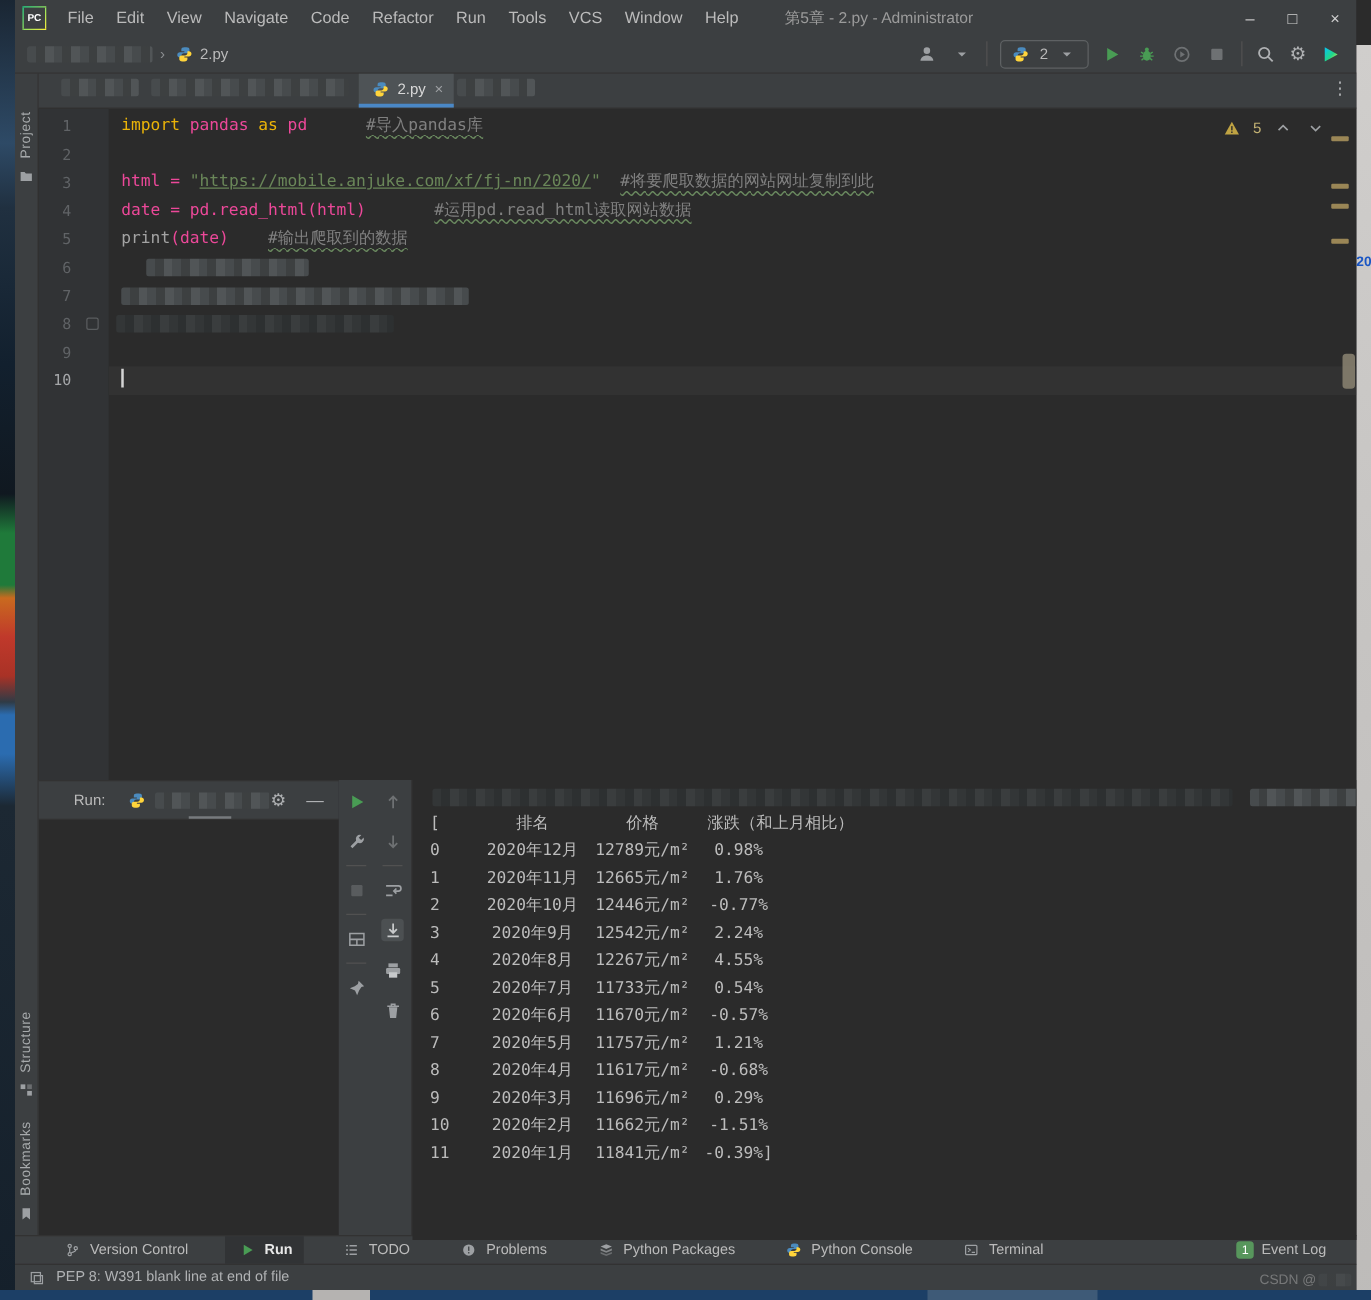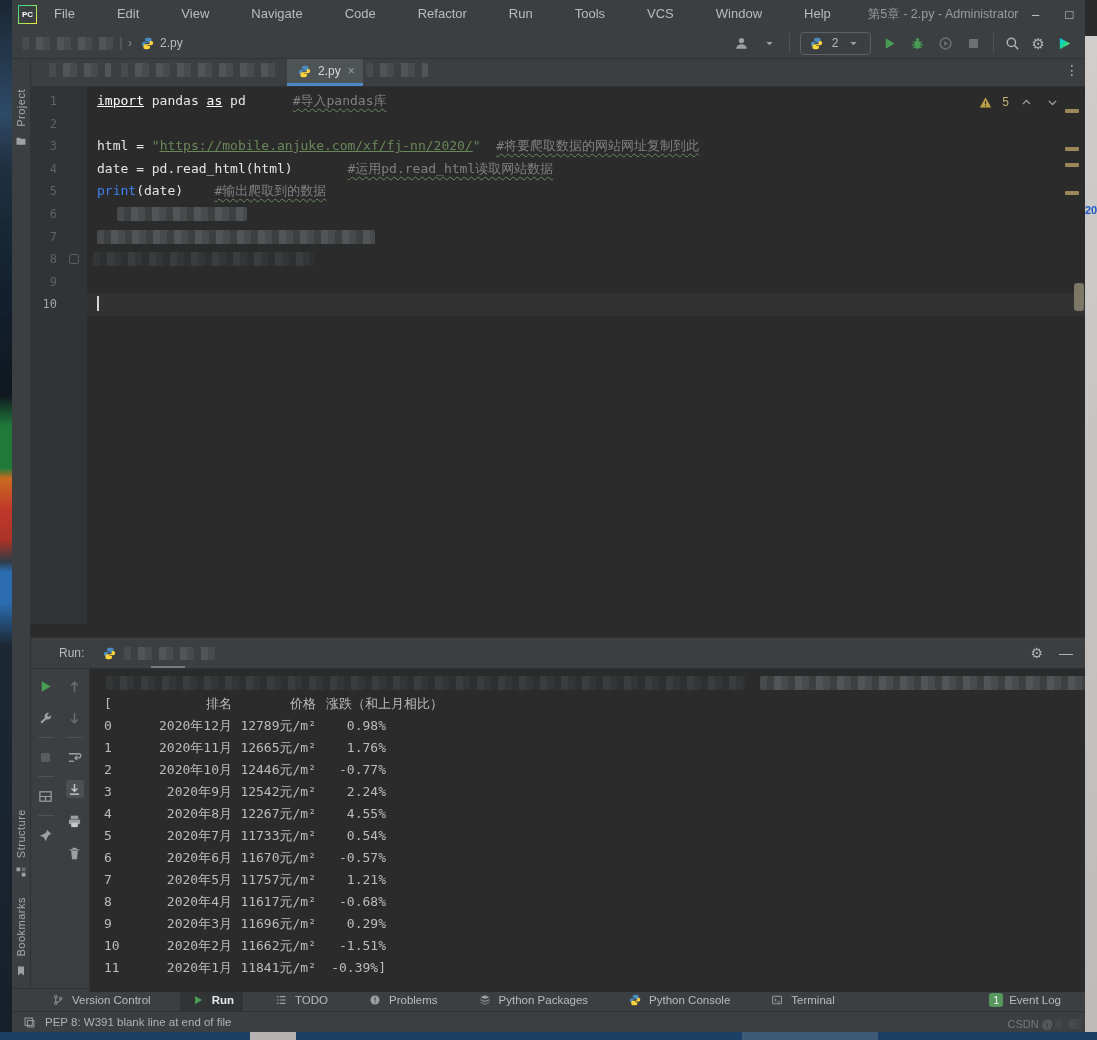--- a/index.html
+++ b/index.html
@@ -20,21 +20,21 @@
 
   
   .ide{position:absolute;left:12px;top:0;width:1073px;height:1032px;background:#3c3f41;
        display:flex;flex-direction:column;}
 
   
   .titlebar{height:28px;display:flex;align-items:center;flex:none;}
   .appicon{width:17px;height:17px;margin:0 8px 0 6px;border:1px solid;border-image:linear-gradient(135deg,#21d789,#fcee39) 1;
     color:#fff;font-size:8px;font-weight:bold;display:flex;align-items:center;justify-content:center;
     flex:none;letter-spacing:0;}
-  .menubar{display:flex;align-items:flex-end;height:100%;gap:24px;}
+  .menubar{display:flex;align-items:flex-end;height:100%;}
   .menu-item{padding:0 9px;font-size:13px;color:#bbbbbb;line-height:28px;}
   .win-title{margin-left:28px;font-size:12.5px;color:#9b9b9b;white-space:nowrap;}
   .win-controls{margin-left:auto;display:flex;height:100%;}
   .win-btn{width:34px;height:100%;display:flex;align-items:center;justify-content:center;
     font-size:13px;color:#cfcfcf;}
 
   
   .main-toolbar{height:30px;flex:none;display:flex;align-items:center;border-bottom:1px solid #323232;}
   .crumbs{display:flex;align-items:center;margin-left:10px;gap:6px;}
   .crumb-sep{color:#8b8e90;font-size:12px;}
@@ -68,58 +68,58 @@
   
   .editor{flex:none;height:537px;background:#2b2b2b;position:relative;overflow:hidden;}
   .gutter-bg{position:absolute;left:0;top:0;bottom:0;width:56px;background:#313335;}
   .code-rows{position:absolute;left:0;top:3px;right:0;}
   .crow{display:flex;height:22.6px;line-height:22.6px;font-size:13px;}
   .ln{width:56px;flex:none;text-align:right;padding-right:30px;box-sizing:border-box;
       color:#606366;font-family:"DejaVu Sans Mono",monospace;font-size:12px;position:relative;}
   .cd{flex:1;white-space:pre;position:relative;font-family:"DejaVu Sans Mono",monospace;color:#a9b7c6;padding-left:10px;}
   .crow.current .cd{background:#323232;}
   .crow.current .ln{color:#a4a6a8;}
-  .c-kw{color:#ffffff;text-decoration:underline;}
-  .c-pl{color:#e5e5e5;}
-  .c-fn{color:#3b82f6;}
+  .c-kw{color:#eab308;}
+  .c-pl{color:#ec4899;}
+  .c-fn{color:#a3a3a3;}
   .c-st{color:#6a8759;}
   .c-url{color:#6a8759;text-decoration:underline;}
   .c-cm{color:#808080;text-decoration:underline wavy #6a8a5f 1px;text-underline-offset:3px;}
   .caret{display:inline-block;width:1.5px;height:15px;background:#d4d4d4;vertical-align:-3px;}
   .fold{position:absolute;right:8px;top:6px;width:10px;height:10px;border:1px solid #5a5d5f;border-radius:2px;box-sizing:border-box;}
   .censor{position:absolute;top:4px;height:14px;border-radius:2px;
     background:repeating-linear-gradient(90deg,#474b4d 0 7px,#3d4041 7px 14px,#515557 14px 21px);}
   .censor.dark{background:repeating-linear-gradient(90deg,#333637 0 7px,#2d3031 7px 14px,#3a3d3e 14px 21px);}
   .censor.inline{position:static;display:inline-block;vertical-align:middle;}
   .inspections{position:absolute;top:6px;right:24px;display:flex;align-items:center;gap:8px;z-index:3;}
   .inspections .cnt{font-size:12px;color:#c2b173;}
   .stripe-mark{position:absolute;right:6px;width:14px;height:4px;background:#9a8656;border-radius:1px;z-index:3;}
   .scroll-thumb{position:absolute;right:1px;top:196px;width:10px;height:28px;background:#8b8472;opacity:.85;border-radius:3px;z-index:3;}
 
   
-  .run-panel{flex:none;height:368px;background:#2b2b2b;display:flex;flex-direction:column;}
+  .run-panel{flex:none;height:368px;background:#2b2b2b;display:flex;flex-direction:row;}
   .rp-gap{height:13px;background:#2b2b2b;}
   .rp-header{height:30px;flex:none;background:#3c3f41;border-top:1px solid #323232;border-bottom:1px solid #323232;
     display:flex;align-items:center;position:relative;}
   .rp-label{margin-left:28px;font-size:12px;color:#bbbbbb;}
   .rp-tab{display:flex;align-items:center;gap:6px;margin-left:16px;height:100%;position:relative;}
   .rp-underline{position:absolute;left:120px;bottom:0;width:34px;height:2px;background:#777b7e;}
   .rp-right{margin-left:auto;display:flex;align-items:center;gap:16px;padding-right:12px;}
   .rp-min{color:#afb1b3;font-size:14px;}
   .rp-body{flex:1;display:flex;min-height:0;}
   .rp-tools{width:58px;flex:none;background:#3c3f41;border-right:1px solid #323232;display:flex;}
   .rp-col{width:29px;display:flex;flex-direction:column;align-items:center;padding-top:8px;gap:14px;}
   .rp-col .sep{width:16px;height:1px;background:#515151;margin:-4px 0;}
   .sel-ic{background:#4c5052;border-radius:3px;}
   .rp-console{flex:1;background:#2b2b2b;padding:6px 0 0 10px;position:relative;overflow:hidden;}
   .cmdline{height:18px;position:relative;}
   .console-grid{display:grid;grid-template-columns:40px 92px 84px 70px 1fr;
     font-family:"DejaVu Sans Mono",monospace;font-size:13px;color:#bcbcbc;line-height:22px;}
   .console-grid .c0{padding-left:4px;}
-  .console-grid .r{text-align:right;}
+  .console-grid .r{text-align:center;}
   .console-grid .hdr-change{text-align:left;white-space:nowrap;padding-left:10px;}
 
   
   .twbar{height:22px;flex:none;background:#3c3f41;border-top:1px solid #323232;display:flex;align-items:center;font-size:11.5px;}
   .tw-items{display:flex;align-items:center;height:100%;margin-left:28px;gap:20px;}
   .tw-item{display:flex;align-items:center;gap:5px;padding:0 9px;height:100%;color:#bbbbbb;}
   .tw-item.active{background:#313335;color:#e8e8e8;font-weight:bold;}
   .tw-item .ic svg{width:12px;height:12px;}
   .eventlog{margin-left:auto;display:flex;align-items:center;gap:6px;padding-right:24px;color:#bbbbbb;}
   .badge{width:14px;height:14px;border-radius:3px;background:#57965c;color:#fff;font-size:10px;

